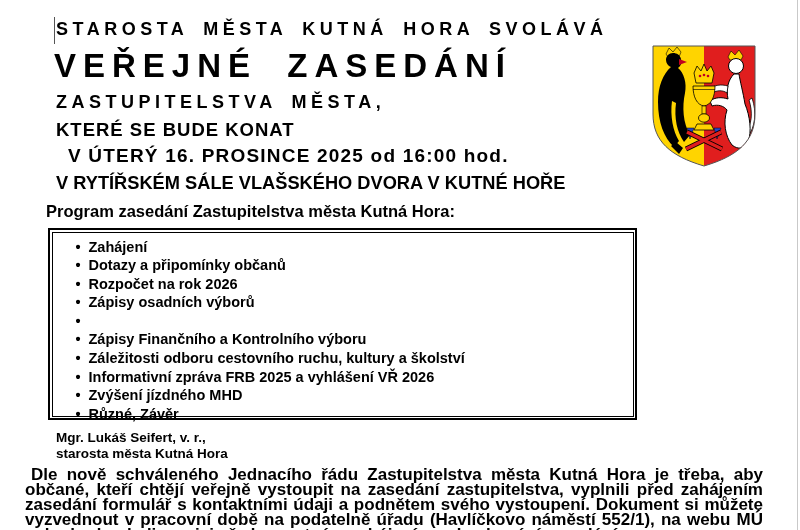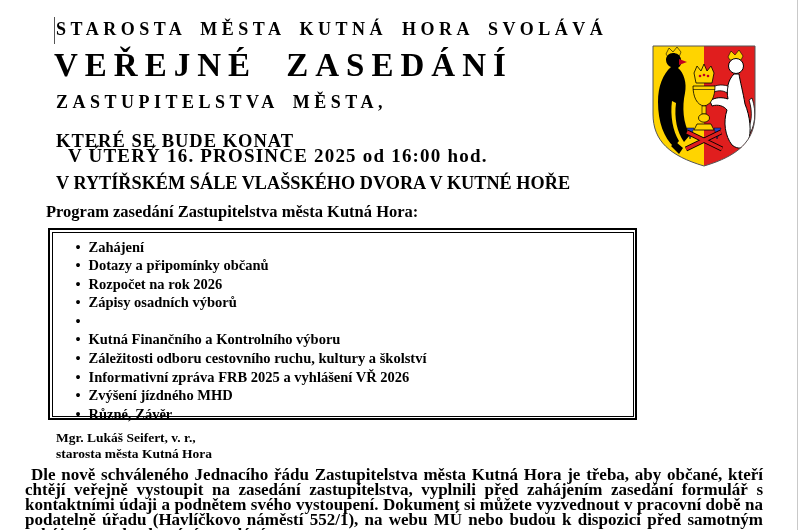--- a/index.html
+++ b/index.html
@@ -1,30 +1,30 @@
 <!DOCTYPE html>
 <html><head>
 <meta charset="utf-8">
 <style>
   html,body{margin:0;padding:0;background:#fff;}
   .page{
     position:relative;
     width:800px;height:530px;
     background:#fff;
     overflow:hidden;
-    font-family:Liberation Serif, serif;
+    font-family:Liberation Sans, sans-serif;
     font-weight:bold;color:#000;
     -webkit-font-smoothing:antialiased;
   }
   .abs{position:absolute;white-space:nowrap;}
   .cursor-line{position:absolute;left:54px;top:17px;width:1px;height:27px;background:#555;}
   .l1{left:56px;top:19px;font-size:18px;letter-spacing:4.5px;word-spacing:6px;}
   .l2{left:54px;top:47px;font-size:33px;letter-spacing:7px;word-spacing:14px;text-align:center;}
   .l3{left:56px;top:92px;font-size:18px;letter-spacing:4.5px;word-spacing:6px;}
-  .l4{left:56px;top:119px;font-size:18.5px;letter-spacing:1px;margin-top:12px;}
+  .l4{left:56px;top:119px;font-size:18.5px;letter-spacing:1px;}
   .l5{left:68px;top:145px;font-size:19px;letter-spacing:1.2px;}
   .l6{left:56px;top:172px;font-size:19px;transform:scaleX(0.96);transform-origin:left center;}
   .program-heading{left:46px;top:202px;font-size:16.5px;}
   .agenda-box{
     position:absolute;left:48px;top:228px;width:589px;height:192px;
     border:2.5px solid #000;box-sizing:border-box;background:#fff;
   }
   .agenda-box-inner{
     position:absolute;inset:1.5px;border:1px solid #000;
   }
@@ -72,21 +72,21 @@
           </li>
         <li>
             <span class="agenda-bullet">•</span>
             <span>Zápisy osadních výborů</span>
           </li>
         <li>
             <span class="agenda-bullet">•</span>
           </li>
         <li>
             <span class="agenda-bullet">•</span>
-            <span>Kutná Finančního a Kontrolního výboru</span>
+            <span>Zápisy Finančního a Kontrolního výboru</span>
           </li>
         <li>
             <span class="agenda-bullet">•</span>
             <span>Záležitosti odboru cestovního ruchu, kultury a školství</span>
           </li>
         <li>
             <span class="agenda-bullet">•</span>
             <span>Informativní zpráva FRB 2025 a vyhlášení VŘ 2026</span>
           </li>
         <li>

